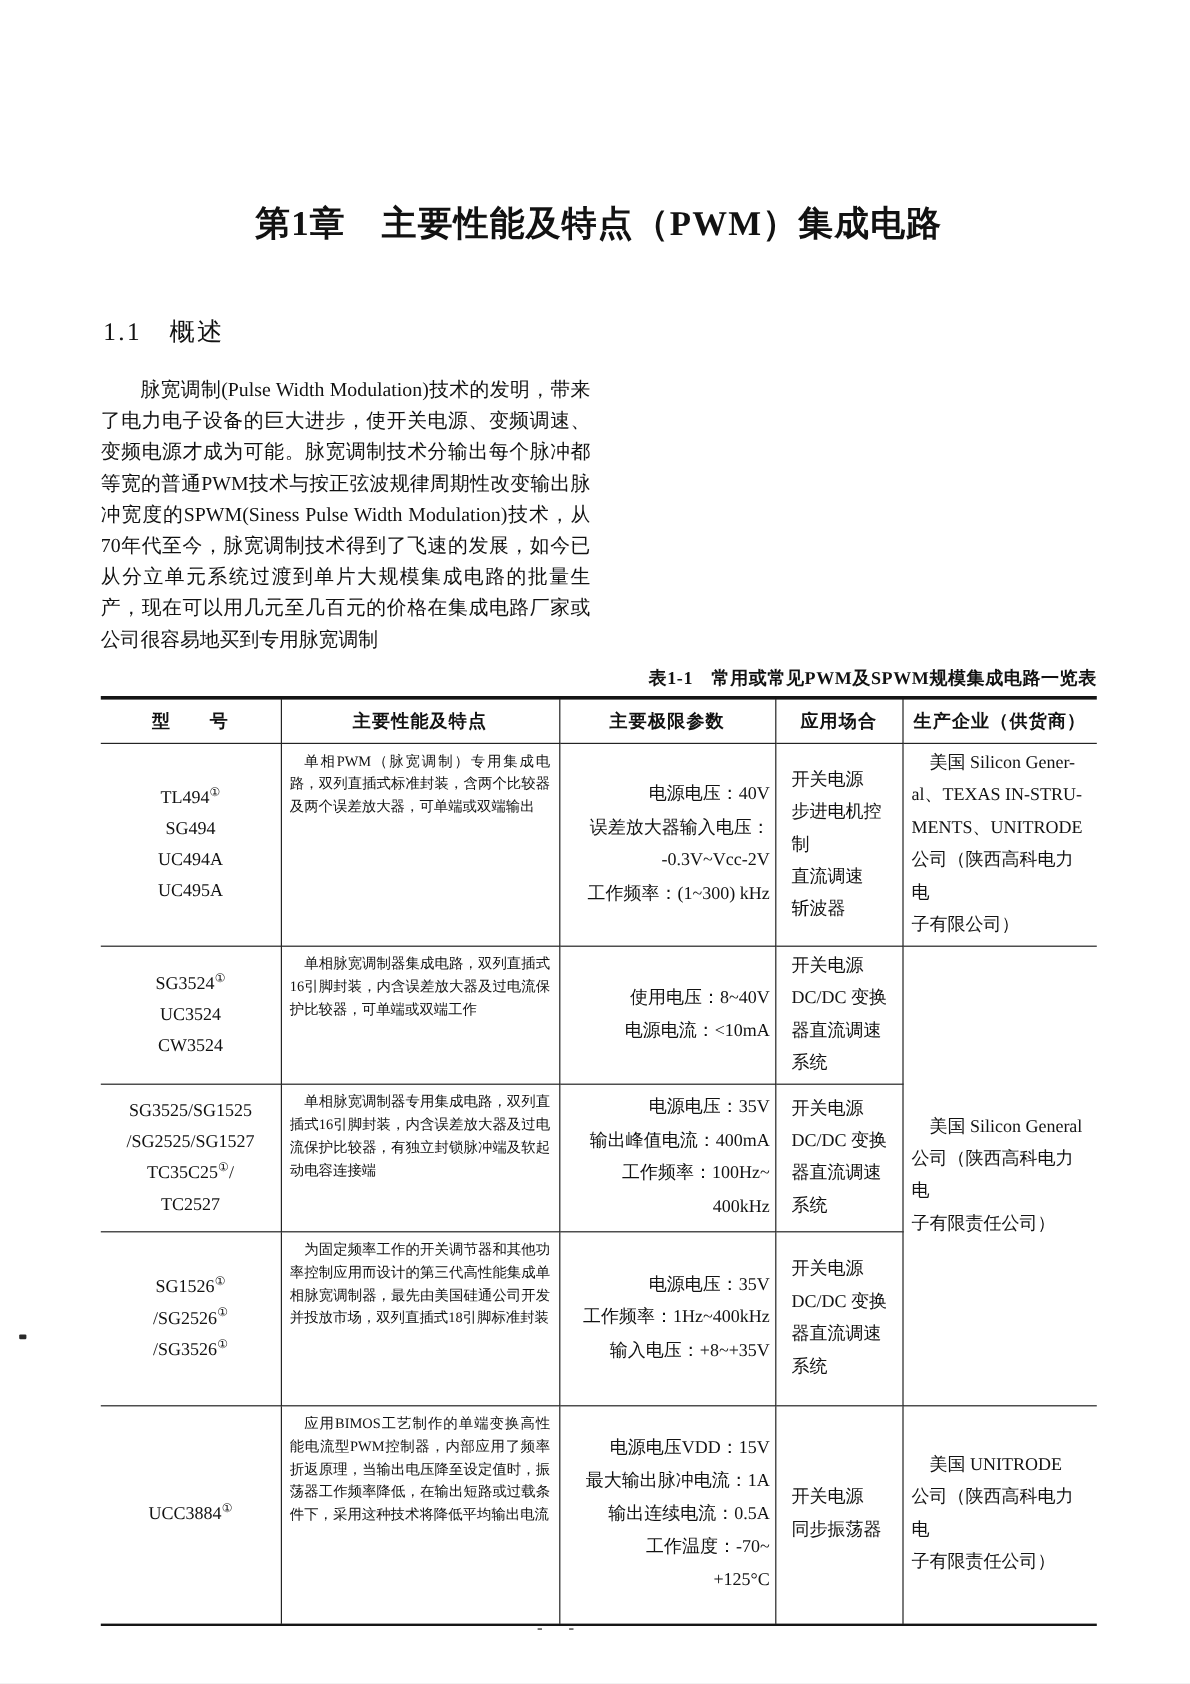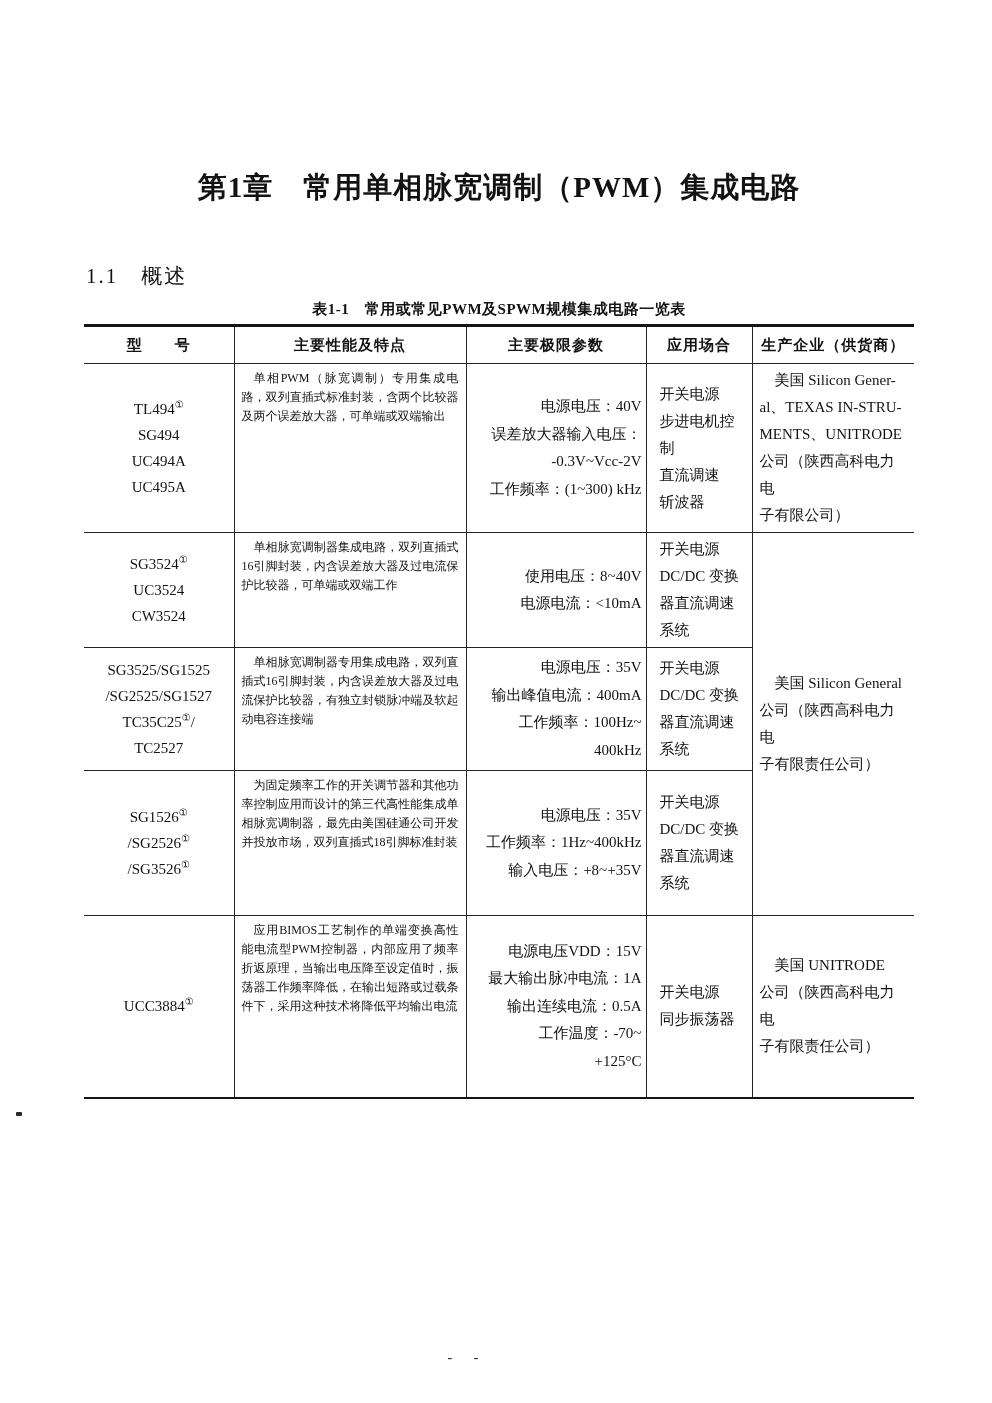--- a/index.html
+++ b/index.html
@@ -28,21 +28,21 @@
     font-weight:normal;
     margin:12px 0 0 2px;
     line-height:28px;
     letter-spacing:2px;
   }
   .para-left{margin:22px 0 0 0;text-indent:2em;}
   .para-cont{margin:0;}
   .para-right{margin:0;text-indent:2em;}
   .table-caption{
     margin-top:10px;
-    text-align:center;
+    text-align:right;
     font-size:15px;
     font-weight:bold;
     letter-spacing:0.5px;
   }
   table.ic-table{
     border-collapse:collapse;
     table-layout:fixed;
     width:830px;
     margin-top:5px;
     border-top:3px solid #151515;
@@ -97,25 +97,26 @@
     background:#2a2a2a;
     border-radius:1px;
   }
 </style>
 </head>
 <body>
 
 <div class="page">
   <div class="content">
 
-    <h1 class="chapter-title">第1章　常用单相脉宽调制（PWM）集成电路</h1>
+    <h1 class="chapter-title">第1章　主要性能及特点（PWM）集成电路</h1>
 
     <div class="twocol">
       <div class="col">
         <h2 class="section-heading">1.1　概述</h2>
+        <p class="para-left">脉宽调制(Pulse Width Modulation)技术的发明，带来了电力电子设备的巨大进步，使开关电源、变频调速、变频电源才成为可能。脉宽调制技术分输出每个脉冲都等宽的普通PWM技术与按正弦波规律周期性改变输出脉冲宽度的SPWM(Siness Pulse Width Modulation)技术，从70年代至今，脉宽调制技术得到了飞速的发展，如今已从分立单元系统过渡到单片大规模集成电路的批量生产，现在可以用几元至几百元的价格在集成电路厂家或公司很容易地买到专用脉宽调制</p>
       </div>
     </div>
 
     <div class="table-caption">表1-1　常用或常见PWM及SPWM规模集成电路一览表</div>
 
     <table class="ic-table">
       <colgroup>
         <col style="width:150px">
         <col style="width:232px">
         <col style="width:180px">

